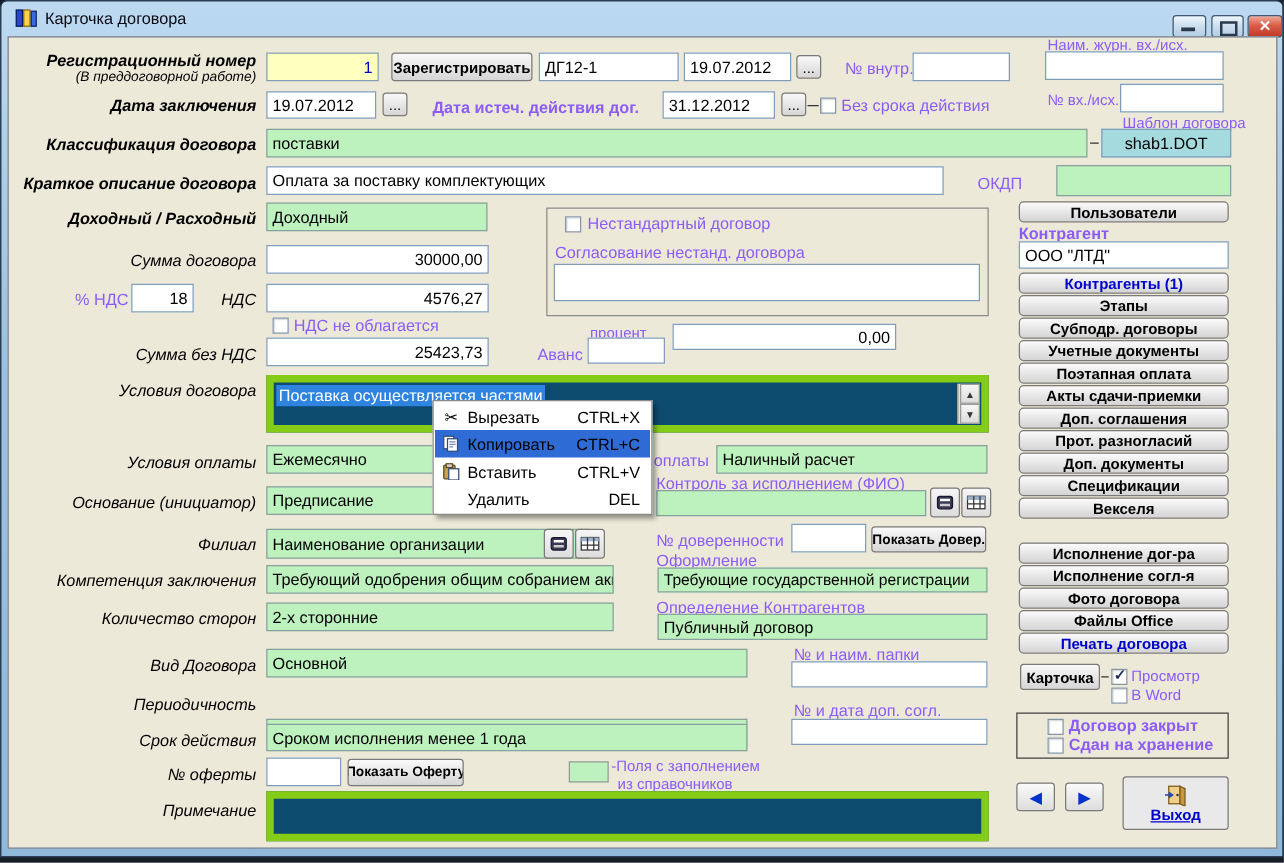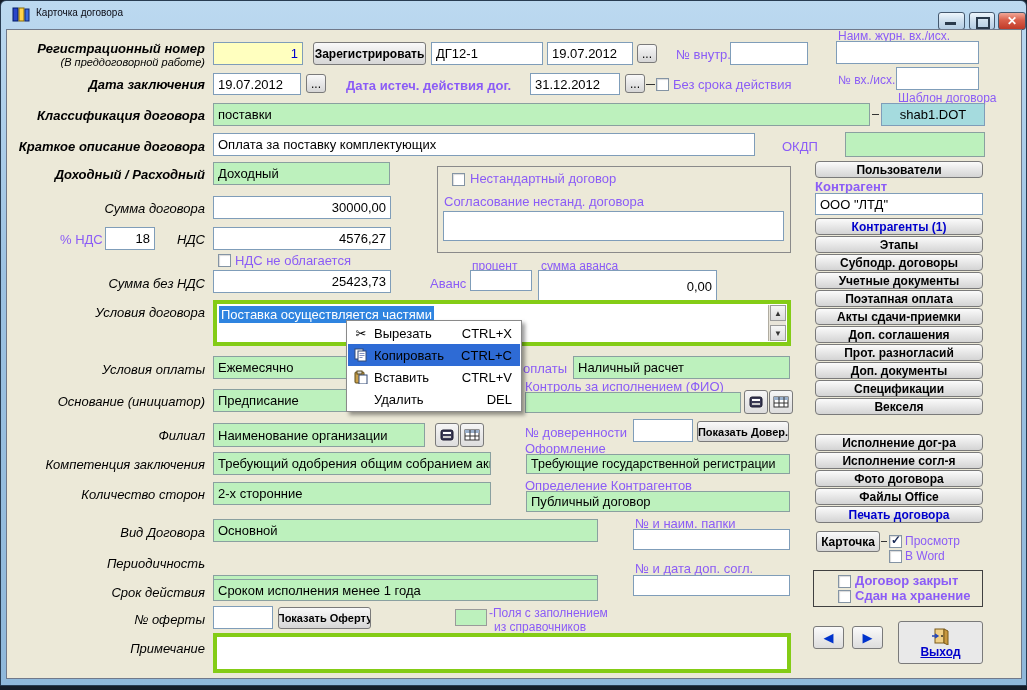--- a/index.html
+++ b/index.html
@@ -1,20 +1,20 @@
 <!DOCTYPE html>
 <html><head>
 <meta charset="utf-8">
 <style>
   html,body{margin:0;padding:0;background:#555;}
   #win{position:relative;width:1027px;height:690px;font-family:"Liberation Sans",sans-serif;background:#151d28;overflow:hidden;-webkit-font-smoothing:antialiased;}
   .frame{position:absolute;left:0;top:0;width:1025px;height:684px;background:linear-gradient(#bcd9f0,#9cc2e2 40%,#8fb8da);border:1px solid #283c52;border-radius:6px 6px 0 0;}
   .client{position:absolute;left:6px;top:29px;width:1014px;height:648px;background:#ece9d8;border:1px solid #70798a;}
   .titlebar{position:absolute;left:0;top:0;width:1025px;height:29px;}
-  .title{position:absolute;left:36px;top:7px;font-size:10px;color:#0a0a14;}
+  .title{position:absolute;left:36px;top:7px;font-size:13px;color:#0a0a14;}
   .winbtn{position:absolute;top:12px;height:18px;border:1px solid #44586e;border-radius:3px;background:linear-gradient(#eef6fc,#cfe0ef 45%,#b4cde4);box-sizing:border-box;}
   .winbtn.close{background:linear-gradient(#f0a898,#d95f4a 45%,#c03a28);}
   .glyph-min{position:absolute;left:6px;bottom:4px;width:11px;height:3px;background:#2a3a4c;}
   .glyph-max{position:absolute;left:6px;top:4px;width:10px;height:8px;border:2px solid #2a3a4c;}
   .glyph-x{position:absolute;left:0;top:1px;width:100%;text-align:center;color:#fff;font-weight:bold;font-size:12px;}
   .lblr{position:absolute;right:822px;text-align:right;font-size:13px;color:#000;white-space:nowrap;font-style:italic;}
   .lbl{position:absolute;font-size:13px;color:#8b5cf6;white-space:nowrap;}
   .sm{font-size:12px;}
   .b{font-weight:bold;}
   .f{position:absolute;box-sizing:border-box;background:#fff;border:1px solid #7f9db9;font-size:13px;color:#000;display:flex;align-items:center;padding:0 4px;overflow:hidden;white-space:nowrap;}
@@ -22,21 +22,21 @@
   .f.yellow{background:#ffffbf;}
   .f.cyan{background:#a5dbde;justify-content:center;}
   .f.right{justify-content:flex-end;}
   .btn{position:absolute;box-sizing:border-box;background:linear-gradient(#f9f9f9,#e9e9e9 45%,#d6d6d6);border:1px solid #7a7a7a;border-radius:3px;font-size:12px;font-weight:bold;color:#000;display:flex;align-items:center;justify-content:center;white-space:nowrap;overflow:hidden;}
   .btn.small{font-weight:bold;font-size:11px;}
   .sbtn{position:absolute;left:815px;width:168px;height:17px;box-sizing:border-box;background:linear-gradient(#fbfbfb,#e9e9e9 45%,#d4d4d4);border:1px solid #7a7a7a;border-radius:4px;font-size:12px;font-weight:bold;color:#000;display:flex;align-items:center;justify-content:center;white-space:nowrap;}
   .cb{position:absolute;width:13px;height:13px;box-sizing:border-box;background:#fff;border:1px solid #8494a4;box-shadow:inset 1px 1px 1px rgba(0,0,0,.15);}
   .cb.checked::after{content:"✓";position:absolute;left:1px;top:-3px;font-size:12px;font-weight:bold;color:#1a2a55;}
   .dash{position:absolute;height:1px;background:#333;}
   .gbox{position:absolute;box-sizing:border-box;border:1px solid #8a8a8a;background:transparent;}
-  .ta{position:absolute;box-sizing:border-box;background:#ffffff;border:4px solid #84cc16;}
+  .ta{position:absolute;box-sizing:border-box;background:#0c4a6e;border:6px solid #84cc16;}
   .vsb{position:absolute;top:1px;right:1px;bottom:1px;width:17px;background:#e8e4d8;border-left:1px solid #b0aca0;}
   .sar{position:absolute;left:1px;width:14px;height:14px;background:linear-gradient(#f6f6f6,#dcdcdc);border:1px solid #9a9a9a;font-size:8px;color:#333;display:flex;align-items:center;justify-content:center;}
   .sel{display:inline-block;background:#2f84e0;color:#fff;font-size:13px;padding:1px 2px;margin:2px 0 0 2px;}
   .menu{position:absolute;left:346px;top:320px;width:172px;background:#fff;border:1px solid #8a8a8a;box-shadow:3px 3px 4px rgba(0,0,0,.4);z-index:50;padding:1px;}
   .mi{height:22px;display:flex;align-items:center;font-size:13px;color:#000;}
   .mi .ic{width:26px;display:flex;align-items:center;justify-content:center;flex:0 0 26px;}
   .mi .ml{flex:1;}
   .mi .ma{padding-right:8px;}
   .mi.hl{background:#2e6bd5;color:#000000;}
   .ibtn{position:absolute;width:24px;height:24px;box-sizing:border-box;background:linear-gradient(#f6f6f6,#ddd);border:1px solid #7a7a7a;border-radius:3px;display:flex;align-items:center;justify-content:center;}
@@ -172,21 +172,21 @@
   <div class="lblr" style="top:232px">НДС</div>
   <div class="f right" style="left:213px;top:227px;width:178px;height:23px">4576,27</div>
   <div class="cb" style="left:218px;top:254px"></div>
   <div class="lbl" style="left:235px;top:253px">НДС не облагается</div>
   <div class="lblr" style="top:276px">Сумма без НДС</div>
   <div class="f right" style="left:213px;top:270px;width:178px;height:23px">25423,73</div>
   <div class="lbl sm" style="left:472px;top:259px">процент</div>
   <div class="lbl" style="left:430px;top:276px">Аванс</div>
   <div class="f" style="left:470px;top:270px;width:62px;height:21px"></div>
   <div class="lbl sm" style="left:541px;top:259px">сумма аванса</div>
-  <div class="f right" style="left:538px;top:270px;width:179px;height:32px">0,00</div>
+  <div class="f right" style="left:538px;top:259px;width:179px;height:21px">0,00</div>
 
   <div class="lblr" style="top:305px">Условия договора</div>
   <div class="ta" style="left:213px;top:300px;width:578px;height:46px">
     <span class="sel">Поставка осуществляется частями</span>
     <div class="vsb">
       <div class="sar" style="top:0">▲</div>
       <div class="sar" style="bottom:0">▼</div>
     </div>
   </div>
 
@@ -209,21 +209,21 @@
         <rect x="1" y="2" width="14" height="10" fill="#fff" stroke="#333"></rect>
         <rect x="1" y="2" width="14" height="3" fill="#9ab0cc"></rect>
         <path d="M1 8h14M6 2v10M11 2v10" stroke="#333"></path>
       </svg>
     </div>
 
   <div class="lblr" style="top:394px">Основание (инициатор)</div>
   <div class="f green" style="left:213px;top:389px;width:280px;height:23px">Предписание</div>
 
   <div class="lblr" style="top:428px">Филиал</div>
-  <div class="f green" style="left:213px;top:423px;width:212px;height:24px">Наименование организации</div>
+  <div class="f green" style="left:213px;top:423px;width:258px;height:24px">Наименование организации</div>
   <div class="ibtn" style="left:435px;top:423px">
       <svg width="16" height="14" viewBox="0 0 16 14">
         <rect x="2" y="2" width="12" height="10" rx="2" fill="#3a3a55" stroke="#16162c"></rect>
         <rect x="4" y="4" width="8" height="2" fill="#fff"></rect>
         <rect x="4" y="8" width="8" height="2" fill="#ccc"></rect>
       </svg>
     </div>
   <div class="ibtn" style="left:460px;top:423px">
       <svg width="16" height="14" viewBox="0 0 16 14">
         <rect x="1" y="2" width="14" height="10" fill="#fff" stroke="#333"></rect>

